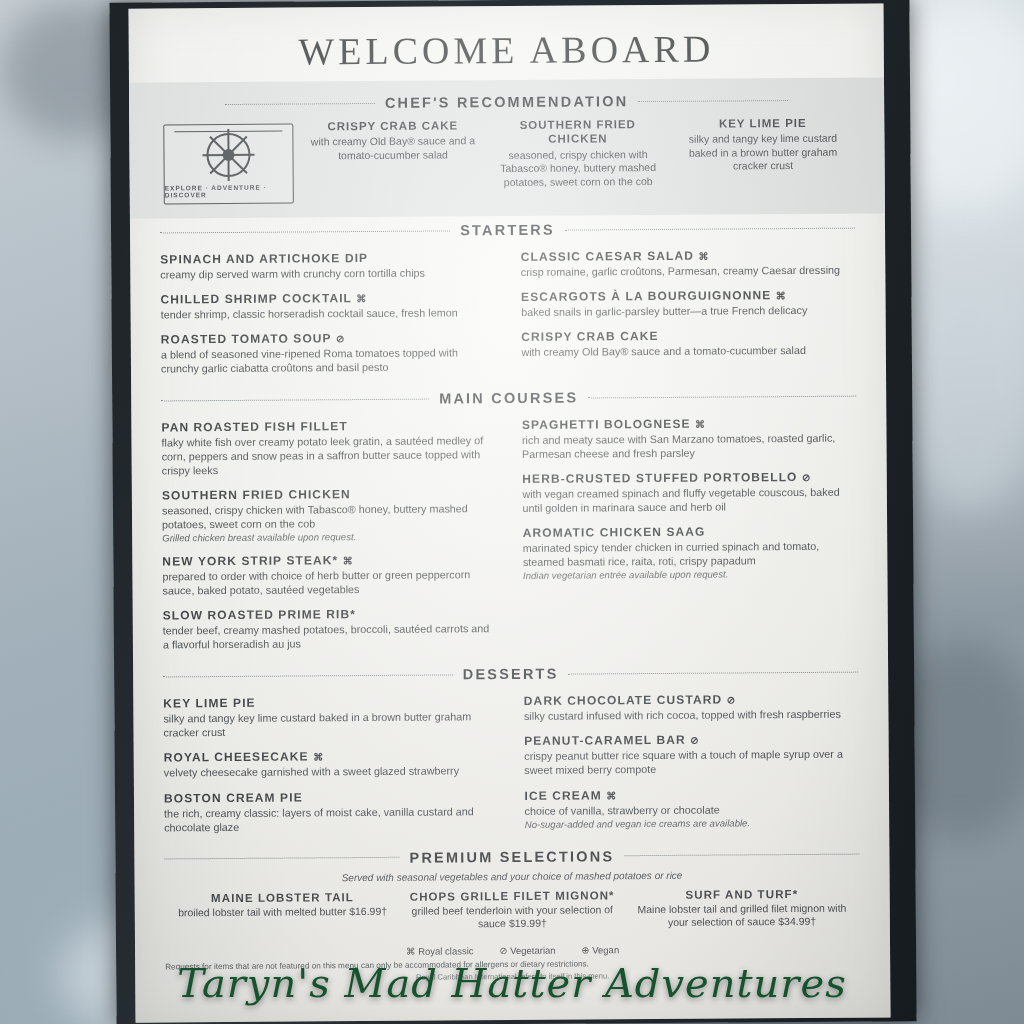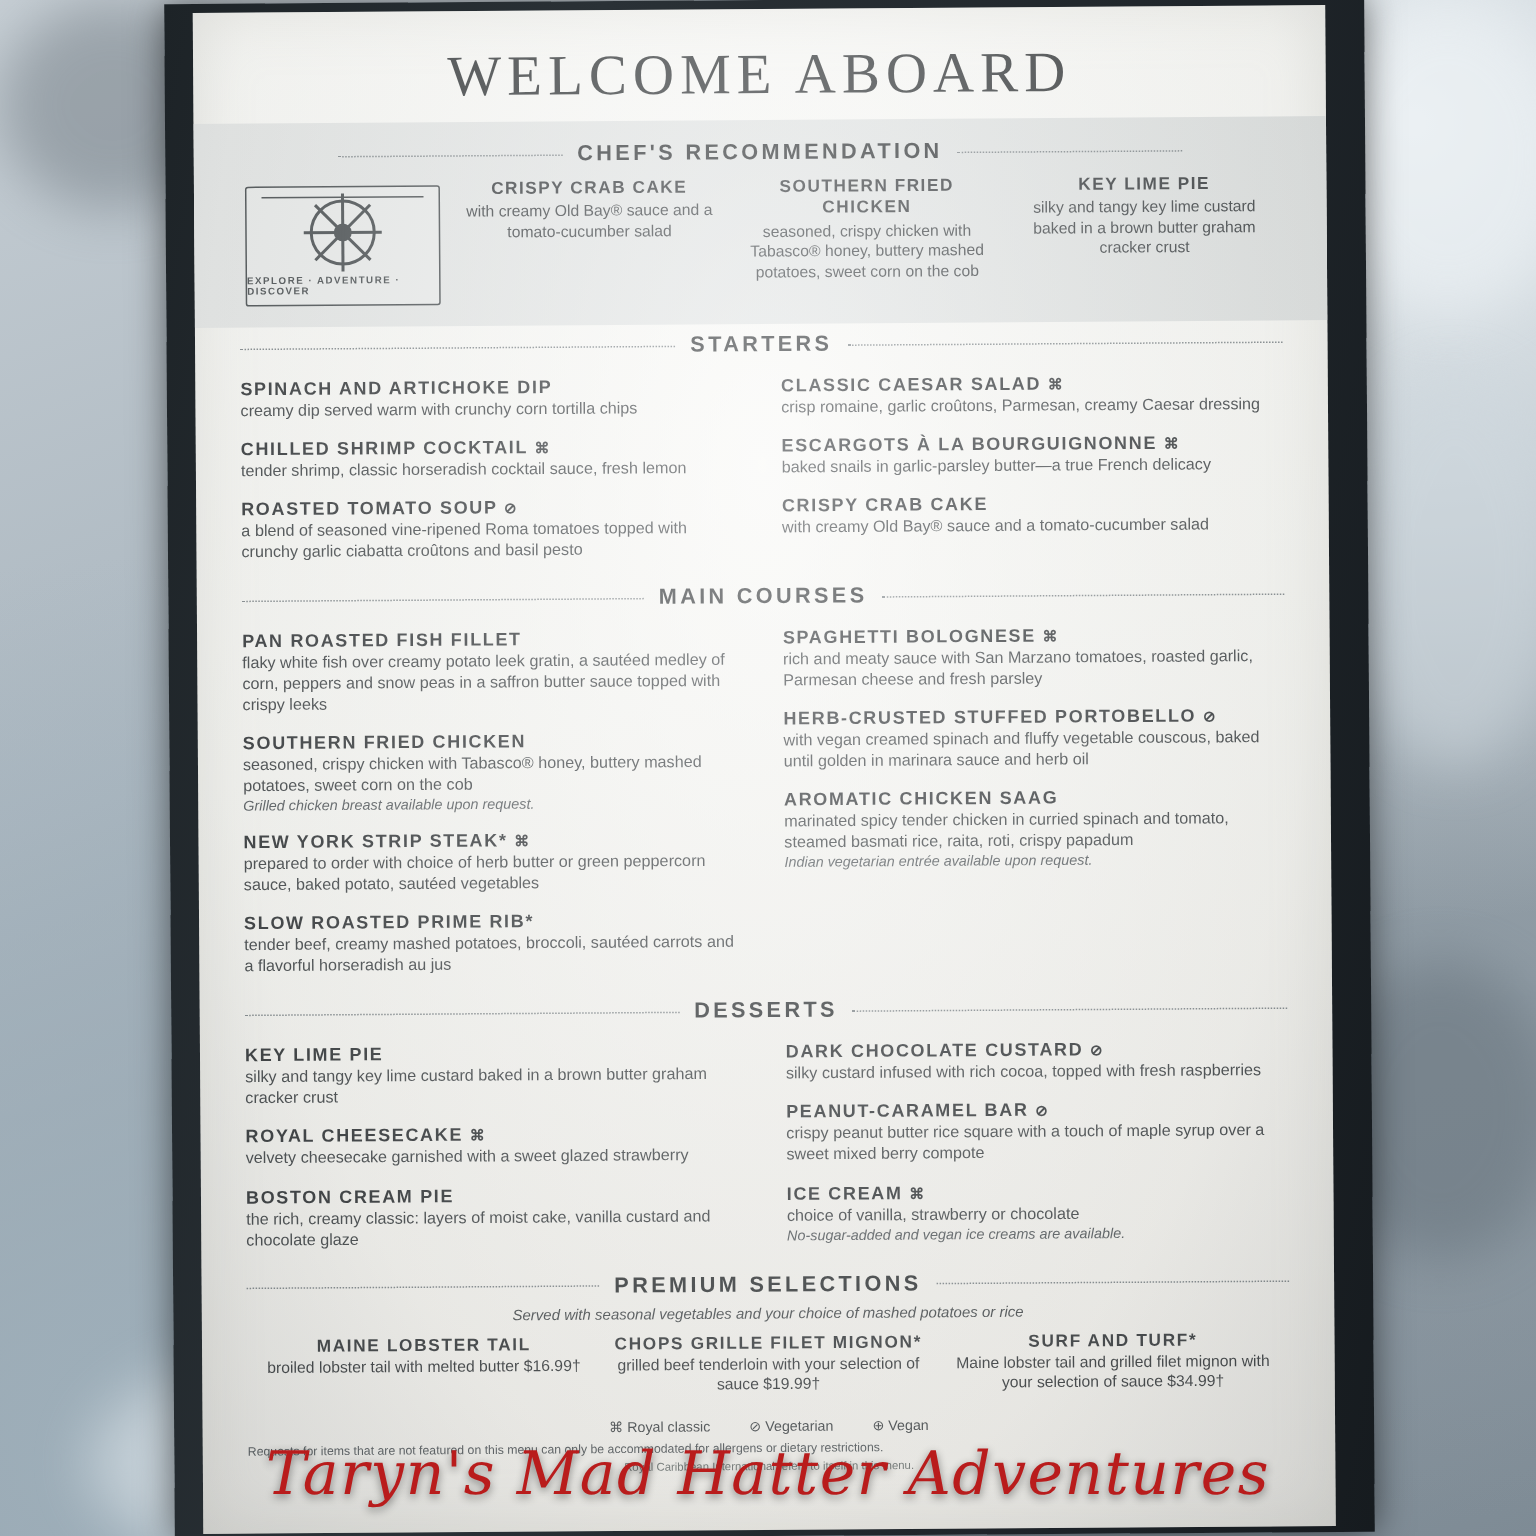--- a/index.html
+++ b/index.html
@@ -115,21 +115,21 @@
   .legend{
     display:flex;justify-content:center;gap:26px;font-size:9.5px;color:#2a2f33;margin-top:14px;
   }
   .footnote{font-size:8.2px;color:#3a4045;margin-top:4px;text-align:left;}
   .footnote2{font-size:7.6px;color:#59605f;margin-top:3px;text-align:center;}
 
   
   .watermark{
     position:absolute;left:0;right:0;bottom:18px;text-align:center;
     font-family:"DejaVu Serif", serif;font-style:italic;
-    font-size:40px;color:#b91c1c;letter-spacing:1px;
+    font-size:40px;color:#14532d;letter-spacing:1px;
     text-shadow:0 2px 6px rgba(0,0,0,.45);
     pointer-events:none;
   }
 </style>
 </head>
 <body>
 
 <div class="bg">
   <div class="bg-blob blob1"></div>
   <div class="bg-blob blob2"></div>

